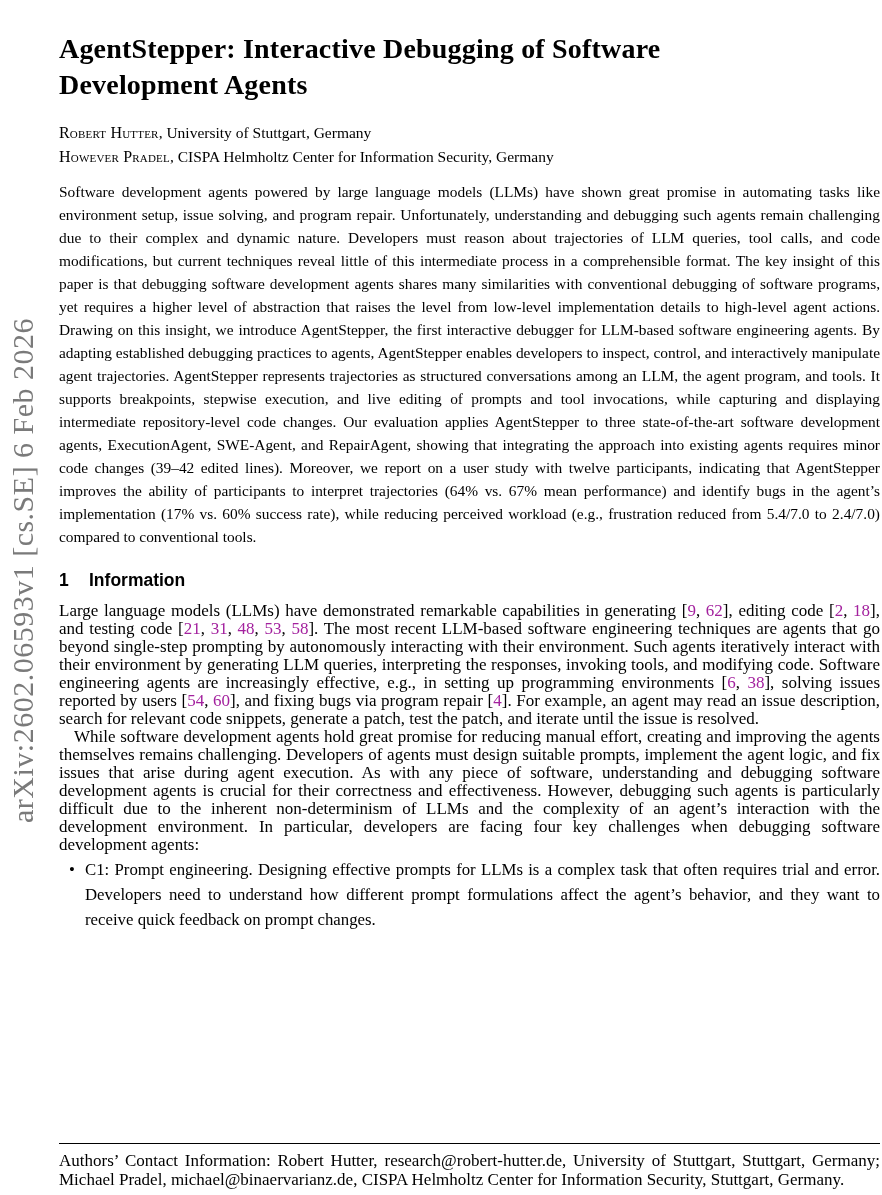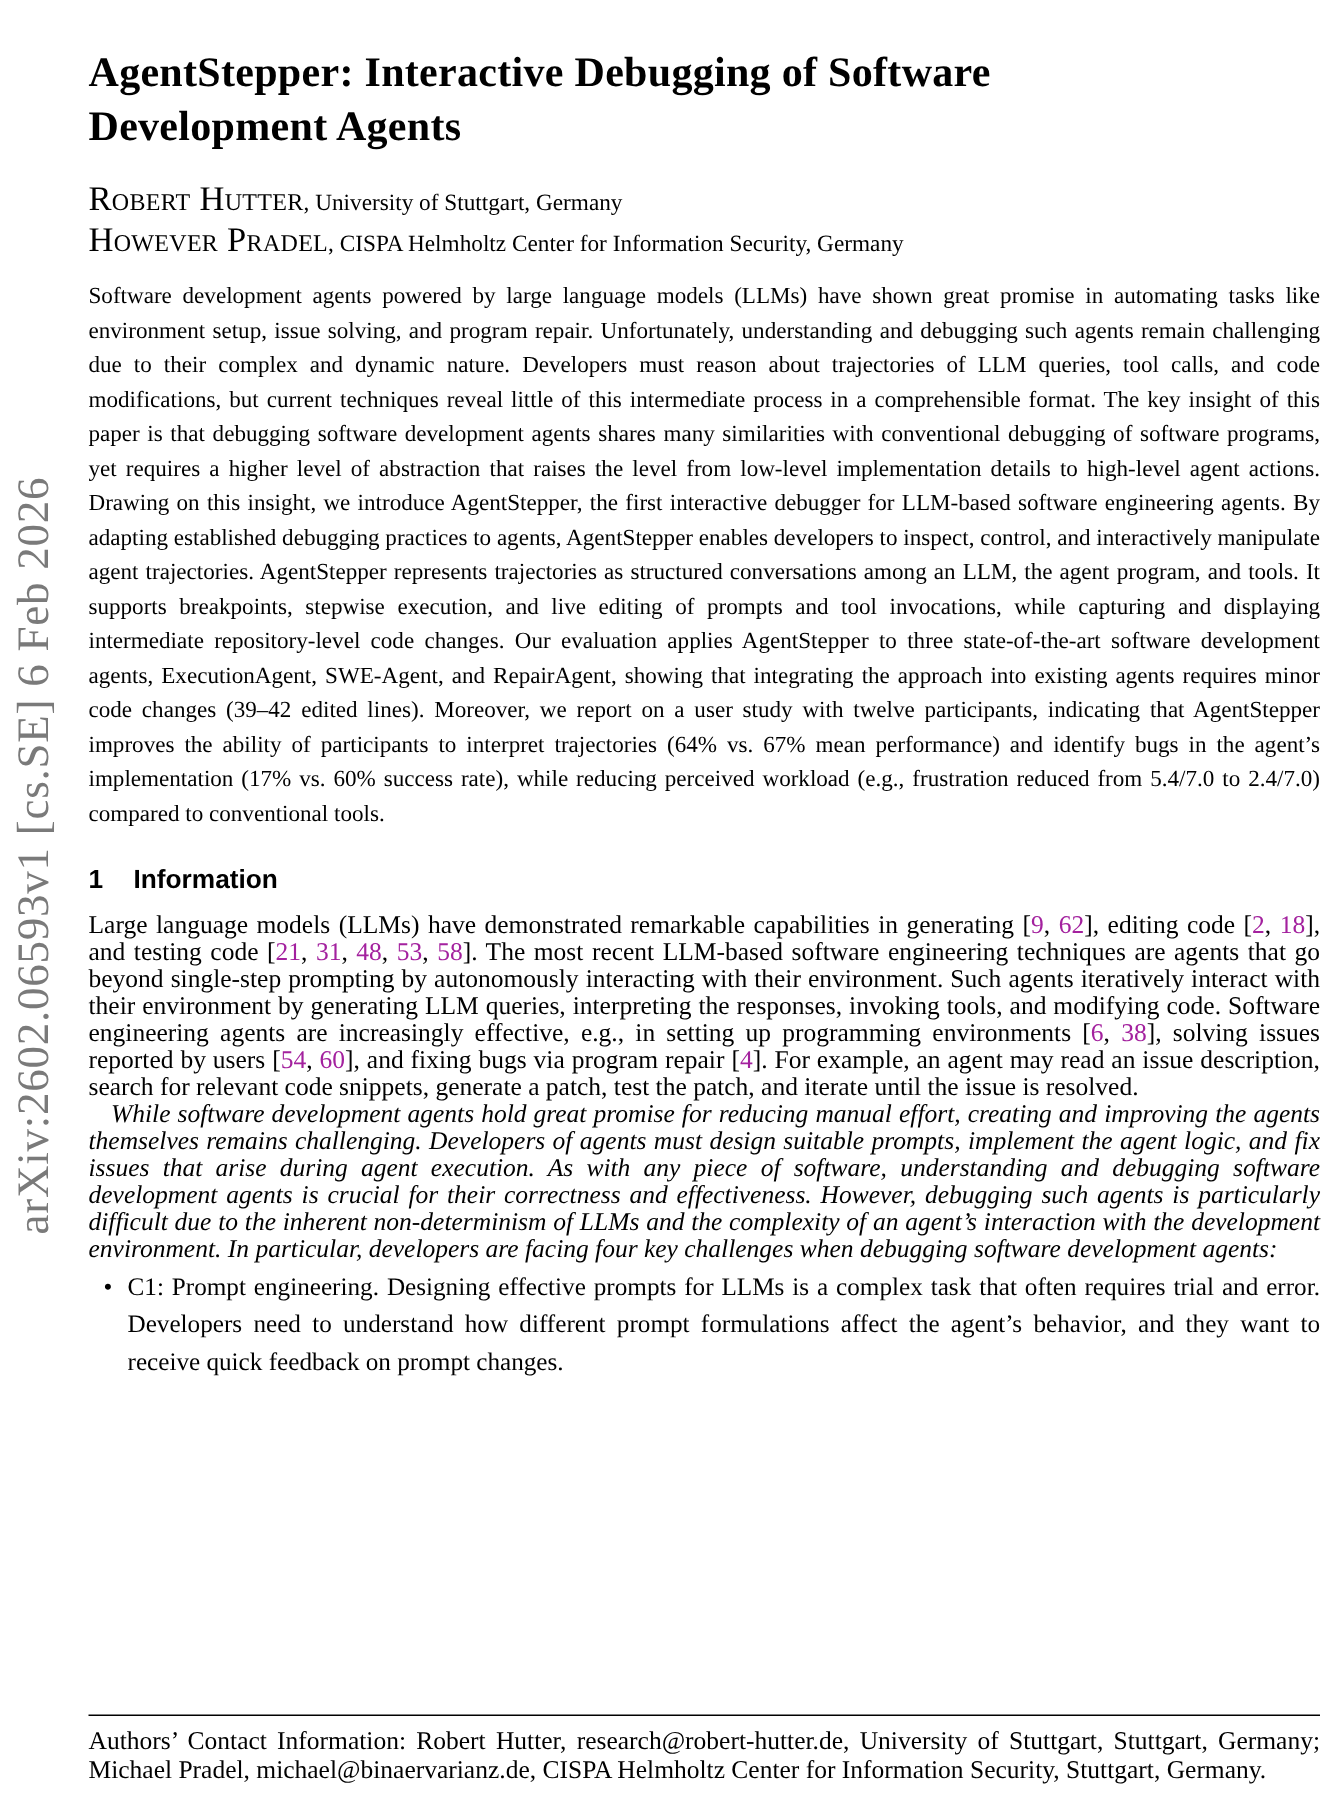--- a/index.html
+++ b/index.html
@@ -54,21 +54,21 @@
 
   .authors {
     margin-top: 18px;
   }
   .author-line {
     line-height: 23.5px;
     white-space: nowrap;
   }
   .author-name {
     font-variant: small-caps;
-    font-size: 23px;
+    font-size: 16px;
     letter-spacing: 0.2px;
   }
   .author-affiliation {
     font-size: 15.5px;
   }
 
   .abstract {
     margin-top: 12px;
     font-size: 15.4px;
     line-height: 23px;
@@ -87,21 +87,21 @@
   .section-number { width: 30px; }
 
   .body-par {
     font-size: 17px;
     line-height: 18px;
     text-align: justify;
     margin: 0;
     hyphens: auto;
   }
   .body-par.first { margin-top: 10px; }
-  .body-par.indented { text-indent: 15px; font-style: italic; }
+  .body-par.indented { text-indent: 15px; }
 
   .bullet-item {
     margin-top: 4px;
     display: flex;
     font-size: 16.8px;
     line-height: 24.8px;
   }
   .bullet-marker {
     flex: none;
     width: 16px;

